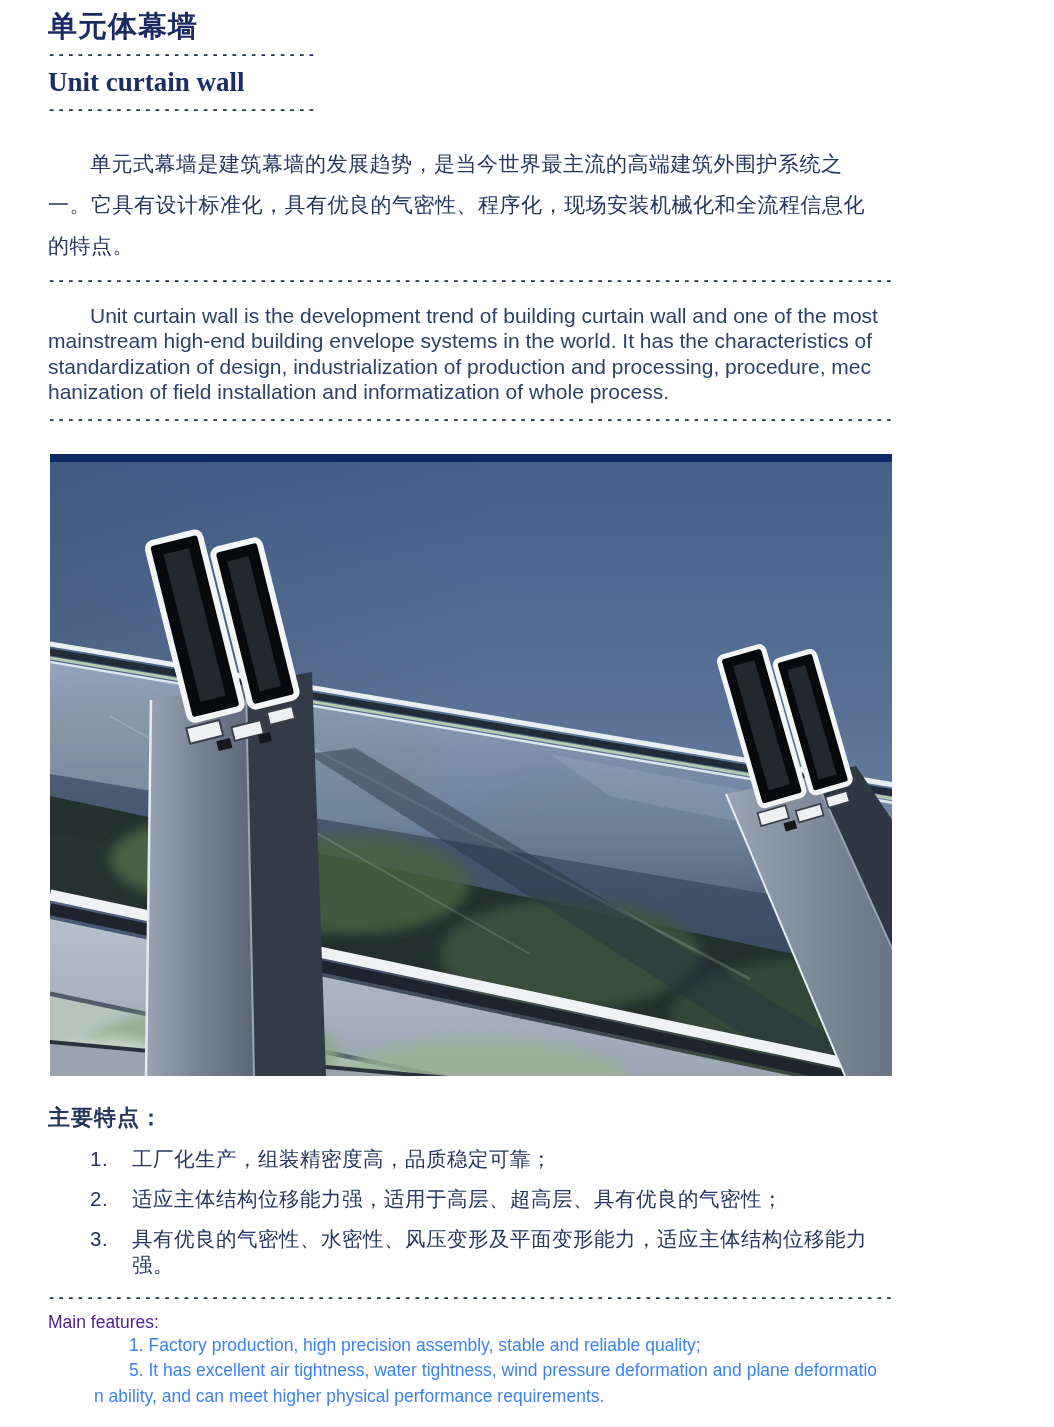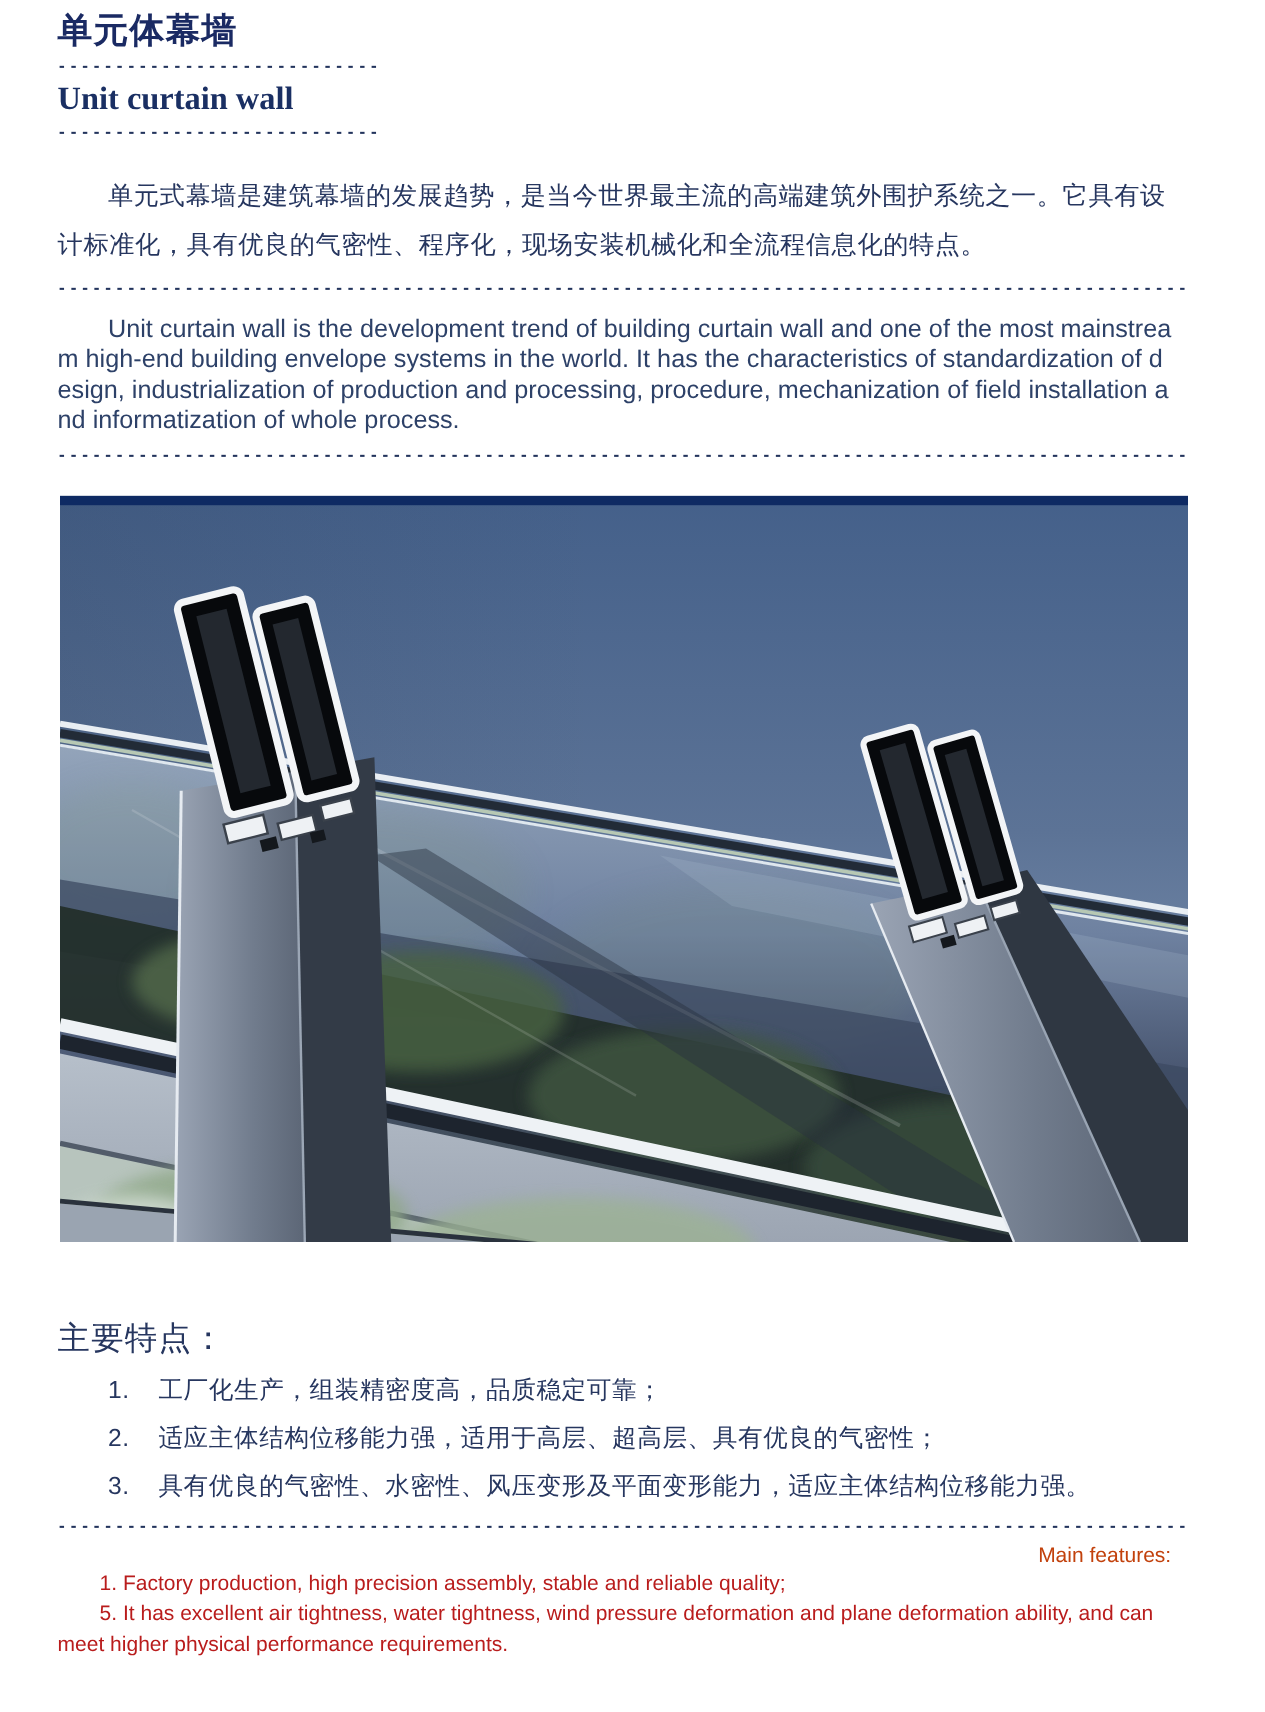--- a/index.html
+++ b/index.html
@@ -3,21 +3,21 @@
 <meta charset="utf-8">
 <style>
   * { margin:0; padding:0; box-sizing:border-box; }
   html,body { background:#ffffff; }
   body{
     width:1054px; height:1427px; overflow:hidden;
     font-family:"Liberation Sans","DejaVu Sans",sans-serif;
     color:#27386a;
   }
   .page{
-    width:990px; height:1427px;
+    width:892px; height:1427px;
     padding:8px 14px 0 48px;
     overflow:hidden;
   }
   
   .title-zh{
     font-size:29px; font-weight:bold; color:#1a2a63;
     letter-spacing:1px; line-height:1.25;
   }
   .title-en{
     font-family:"Liberation Serif","DejaVu Serif",serif;
@@ -44,38 +44,38 @@
     font-size:21px; line-height:25.5px; color:#2d4168;
     text-indent:2em; word-break:break-all;
   }
   
   figure.photo{
     width:988px; height:622px; margin:27px 0 0 2px;
     line-height:0; overflow:hidden;
   }
   
   .feat-zh-heading{
-    margin-top:62px;
-    font-size:27px; font-weight:normal; color:#26365f;
+    margin-top:27px;
+    font-size:22px; font-weight:bold; color:#26365f;
     letter-spacing:1px;
   }
   ol.feat-zh{ list-style:none; margin-top:13px; }
   ol.feat-zh li{
     display:flex; align-items:baseline;
     padding-left:42px; margin-bottom:14px;
     font-size:20.5px; line-height:26px; color:#26365f;
     letter-spacing:0.5px;
   }
   ol.feat-zh li .num{ min-width:22px; margin-right:20px; }
   .feat-en-heading{
-    font-size:17.5px; font-weight:normal; color:#c2410c;text-align:right;
+    font-size:17.5px; font-weight:normal; color:#4c1d95;
   }
   .feat-en-item{
-    font-size:17.5px; line-height:25.5px; color:#b91c1c;
-    text-indent:2em; word-break:break-all;
+    font-size:17.5px; line-height:25.5px; color:#3b82f6;
+    text-indent:2em; word-break:break-all;margin-left:46px;
   }
 </style>
 </head>
 <body>
 
 <div class="page">
 
   <h1 class="title-zh">单元体幕墙</h1>
   <div class="dash short">--------------------------------</div>
   <h2 class="title-en">Unit curtain wall</h2>

